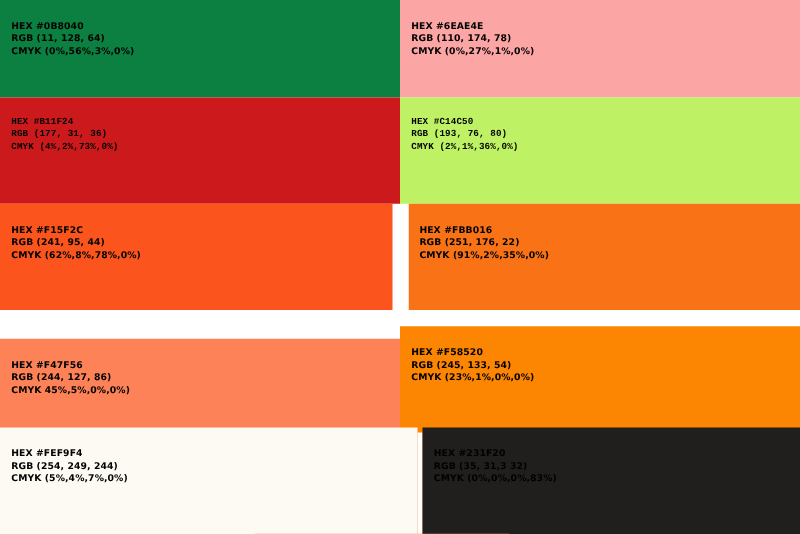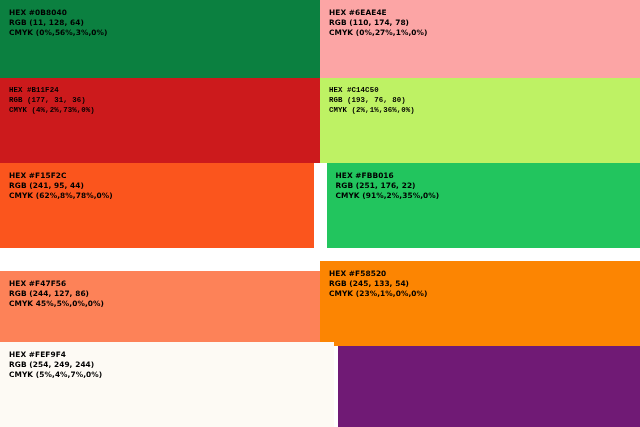--- a/index.html
+++ b/index.html
@@ -24,39 +24,39 @@
     width: 100%;
     box-sizing: border-box;
   }
   .swatch {
     box-sizing: border-box;
     position: relative;
     overflow: hidden;
   }
   .swatch-labels {
     position: absolute;
-    top: 8px;
+    top: 16px;
     left: 9px;
     line-height: 1.32;
     white-space: nowrap;
     pointer-events: none;
   }
   .swatch-line {
     font-size: 7.4px;
     font-weight: bold;
     letter-spacing: 0.08px;
     color: #000000;
     display: block;
   }
   
   .row-1 { height: 78px; }
   .row-2 { height: 85px; font-family: Liberation Mono, monospace; }
   .row-3 { height: 85px; }
   .row-4 { height: 85px; }
-  .row-5 { height: 94px; padding-top: 9px; background: #701a75; }
+  .row-5 { height: 94px; padding-top: 9px; background: #f97316; }
 
   .row-1 .swatch.col-left,
   .row-2 .swatch.col-left,
   .row-3 .swatch.col-left,
   .row-4 .swatch.col-left { width: 320px; height: 100%; }
   .row-1 .swatch.col-right,
   .row-2 .swatch.col-right,
   .row-3 .swatch.col-right,
   .row-4 .swatch.col-right { width: 320px; height: 100%; }
 
@@ -104,21 +104,21 @@
   </div>
 
   <div class="swatch-row row-3">
     <div class="swatch col-left" style="background-color: rgb(251, 85, 29);">
       <div class="swatch-labels">
         <span class="swatch-line">HEX #F15F2C</span>
         <span class="swatch-line">RGB (241, 95, 44)</span>
         <span class="swatch-line">CMYK (62%,8%,78%,0%)</span>
       </div>
     </div>
-    <div class="swatch col-right" style="background-color: #22c55e; margin-left: 13px;">
+    <div class="swatch col-right" style="background-color: #f97316; margin-left: 13px;">
       <div class="swatch-labels">
         <span class="swatch-line">HEX #FBB016</span>
         <span class="swatch-line">RGB (251, 176, 22)</span>
         <span class="swatch-line">CMYK (91%,2%,35%,0%)</span>
       </div>
     </div>
   </div>
 
   <div class="swatch-row row-4">
     <div class="swatch col-left" style="background-color: rgb(253, 130, 88); margin-top: 23px;">
@@ -139,15 +139,22 @@
 
   <div class="swatch-row row-5">
     <div class="swatch col-left" style="background-color: rgb(253, 250, 244);">
       <div class="swatch-labels">
         <span class="swatch-line">HEX #FEF9F4</span>
         <span class="swatch-line">RGB (254, 249, 244)</span>
         <span class="swatch-line">CMYK (5%,4%,7%,0%)</span>
       </div>
     </div>
     <div class="swatch-gap"></div>
+    <div class="swatch col-right" style="background-color: rgb(33, 30, 30);">
+      <div class="swatch-labels">
+        <span class="swatch-line">HEX #231F20</span>
+        <span class="swatch-line">RGB (35, 31,3 32)</span>
+        <span class="swatch-line">CMYK (0%,0%,0%,83%)</span>
+      </div>
+    </div>
   </div>
 
 </div>
 
 </body></html>

